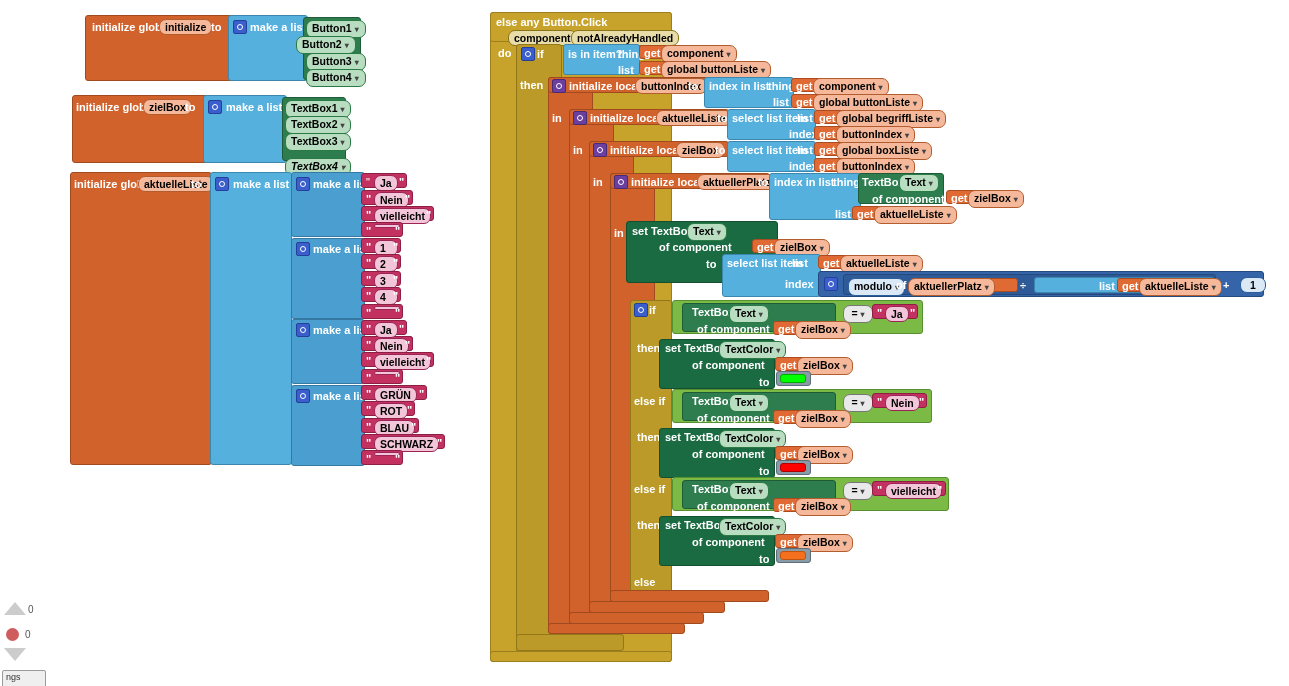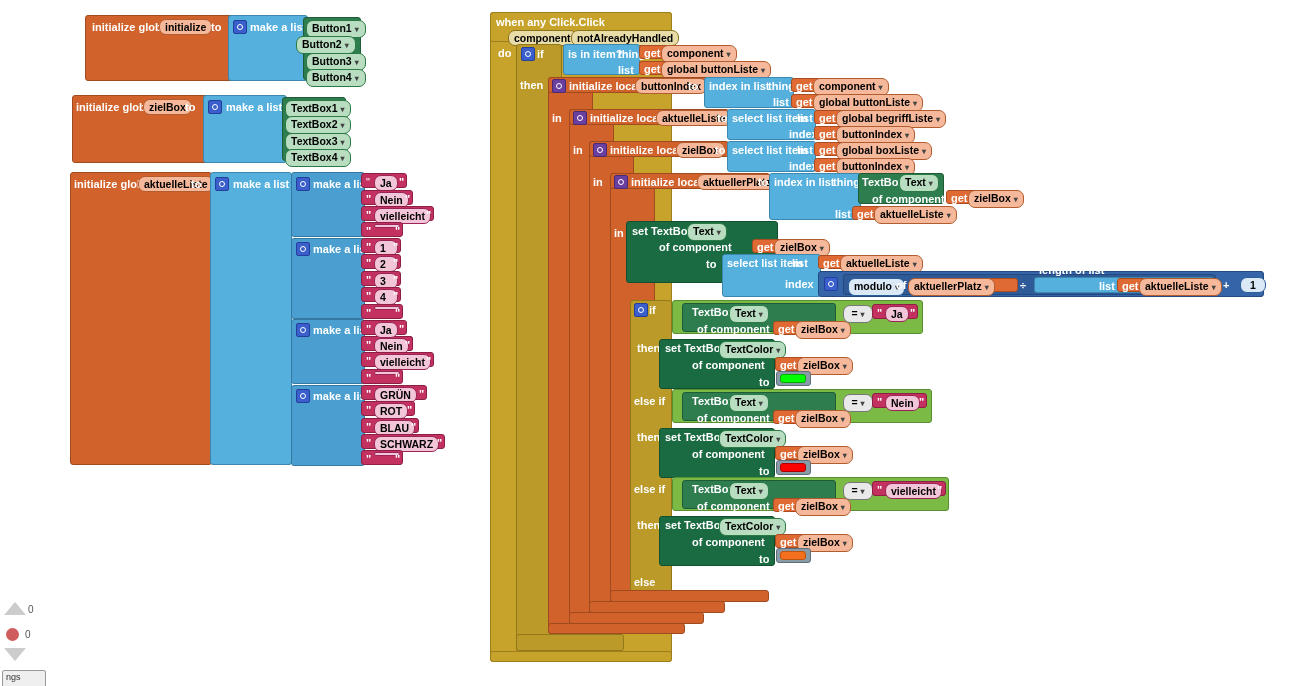--- a/index.html
+++ b/index.html
@@ -146,21 +146,21 @@
   <div class="lbl" style="left:185px; top:101px;">to</div>
 
   <div class="blk blue" style="left:203px; top:95px; width:84px; height:68px;"></div>
   <span class="gear" style="position:absolute; left:208px; top:100px;"></span>
   <div class="lbl" style="left:226px; top:101px;">make a list</div>
 
   <div class="blk green" style="left:282px; top:97px; width:64px; height:64px;"></div>
   <span class="field green" style="position:absolute; left:285px; top:100px; width:54px;">TextBox1<span class="dd">▾</span></span>
   <span class="field green" style="position:absolute; left:285px; top:116px; width:54px;">TextBox2<span class="dd">▾</span></span>
   <span class="field green" style="position:absolute; left:285px; top:133px; width:54px;">TextBox3<span class="dd">▾</span></span>
-  <span class="field green" style="position:absolute; left:285px; top:149px; width:54px;">TextBox4<span class="dd">▾</span></span>
+  <span class="field green" style="position:absolute; left:285px; top:158px; width:54px;font-style:italic;">TextBox4<span class="dd">▾</span></span>
 
   <div class="blk orange" style="left:70px; top:172px; width:142px; height:293px;"></div>
   <div class="lbl" style="left:74px; top:178px;">initialize global</div>
   <span class="field" style="position:absolute; left:138px; top:176px;">aktuelleListe</span>
   <div class="lbl" style="left:191px; top:178px;">to</div>
 
   <div class="blk blue" style="left:210px; top:172px; width:82px; height:293px;"></div>
   <span class="gear" style="position:absolute; left:215px; top:177px;"></span>
   <div class="lbl" style="left:233px; top:178px;">make a list</div>
 
@@ -269,21 +269,21 @@
   <span class="field pink" style="position:absolute; left:374px; top:436px;">SCHWARZ</span>
   <span class="lbl" style="left:437px; top:437px;">"</span>
 
   <div class="blk magenta" style="left:361px; top:450px; width:42px; height:15px;"></div>
   <span class="lbl" style="left:366px; top:453px;">"</span>
   <span class="field pink" style="position:absolute; left:374px; top:452px; width:14px;"></span>
   <span class="lbl" style="left:395px; top:453px;">"</span>
 
   <div class="blk gold" style="left:490px; top:12px; width:182px; height:650px;"></div>
   <div class="blk gold" style="left:490px; top:12px; width:182px; height:30px;"></div>
-  <div class="lbl" style="left:496px; top:16px;">when any Click.Click</div>
+  <div class="lbl" style="left:496px; top:16px;">else any Button.Click</div>
   <span class="field olive" style="position:absolute; left:508px; top:30px;">component</span>
   <span class="field olive" style="position:absolute; left:571px; top:30px;">notAlreadyHandled</span>
 
   <div class="lbl" style="left:498px; top:47px;">do</div>
 
   <div class="blk gold2" style="left:516px; top:44px; width:46px; height:608px;"></div>
   <span class="gear" style="position:absolute; left:521px; top:47px;"></span>
   <div class="lbl" style="left:537px; top:48px;">if</div>
   <div class="lbl" style="left:520px; top:79px;">then</div>
   <div class="lbl" style="left:521px; top:637px;">else</div>
@@ -415,21 +415,21 @@
   <span class="field blue" style="position:absolute; left:848px; top:278px;">modulo<span class="dd">▾</span></span>
   <div class="lbl" style="left:896px; top:279px;">of</div>
 
   <div class="blk orange2" style="left:918px; top:278px; width:100px; height:14px;"></div>
   <div class="lbl" style="left:923px; top:280px;">get</div>
   <span class="field" style="position:absolute; left:908px; top:278px;">aktuellerPlatz<span class="dd">▾</span></span>
 
   <div class="lbl" style="left:1020px; top:279px;">÷</div>
 
   <div class="blk blue" style="left:1034px; top:277px; width:180px; height:16px;"></div>
-  <div class="lbl" style="left:1039px; top:264px;">length of list</div>
+  <div class="lbl" style="left:1039px; top:296px;">length of list</div>
   <div class="lbl" style="left:1099px; top:280px;">list</div>
 
   <div class="blk orange2" style="left:1117px; top:278px; width:97px; height:14px;"></div>
   <div class="lbl" style="left:1122px; top:280px;">get</div>
   <span class="field" style="position:absolute; left:1139px; top:278px;">aktuelleListe<span class="dd">▾</span></span>
 
   <div class="lbl" style="left:1223px; top:279px;">+</div>
   <span class="field blue" style="position:absolute; left:1240px; top:277px; width:14px; text-align:center;">1</span>
 
   <div class="blk gold2" style="left:630px; top:300px; width:42px; height:296px;"></div>

